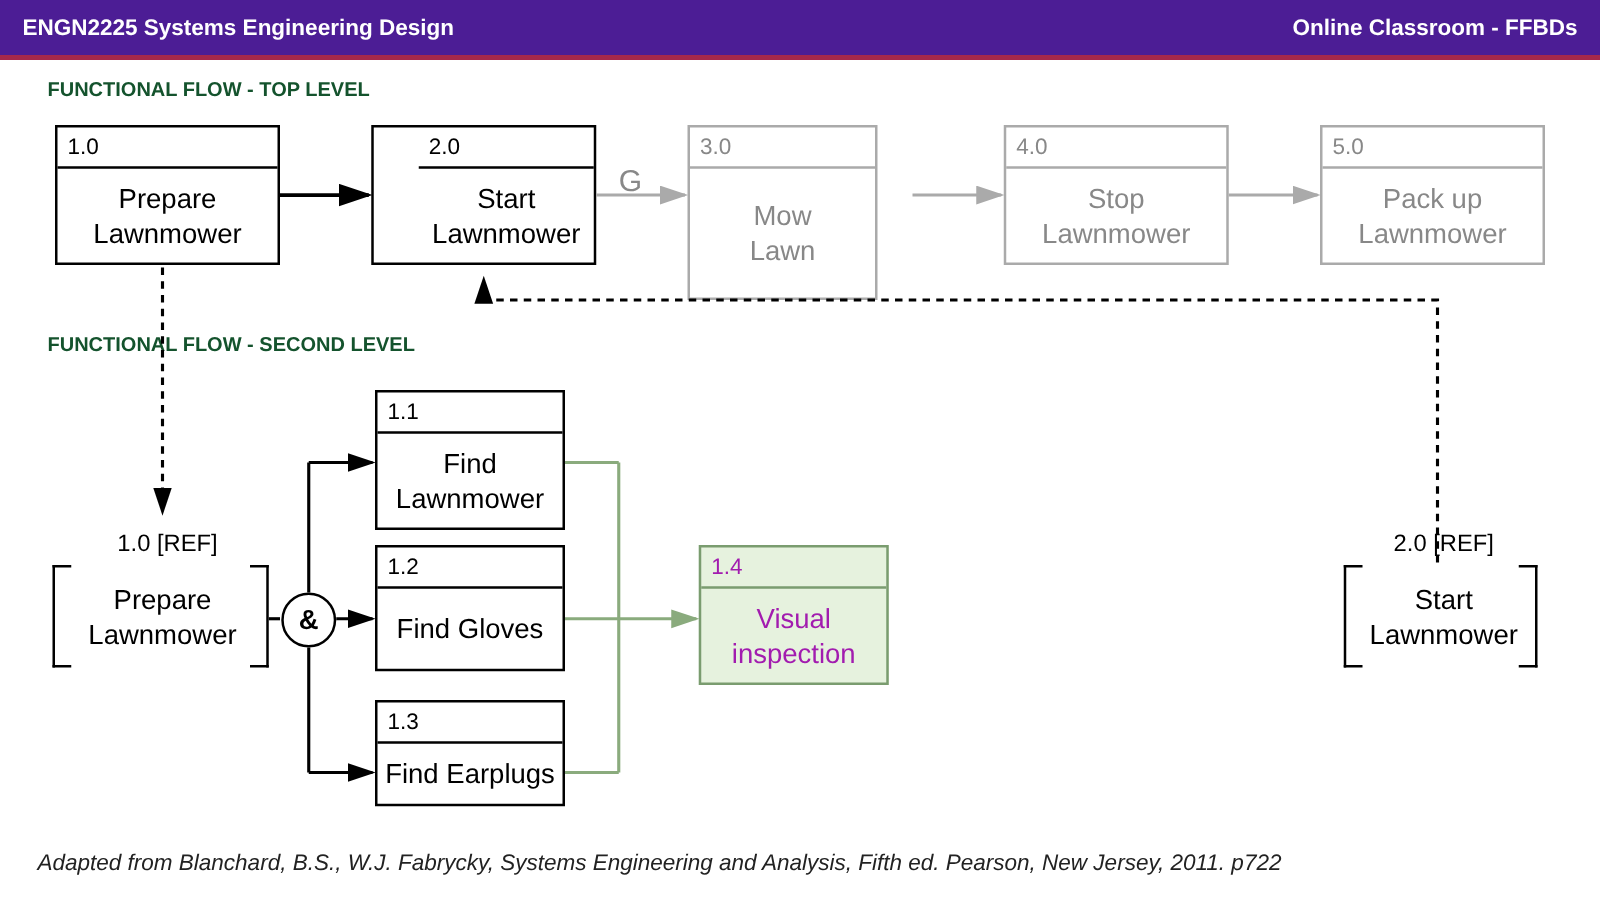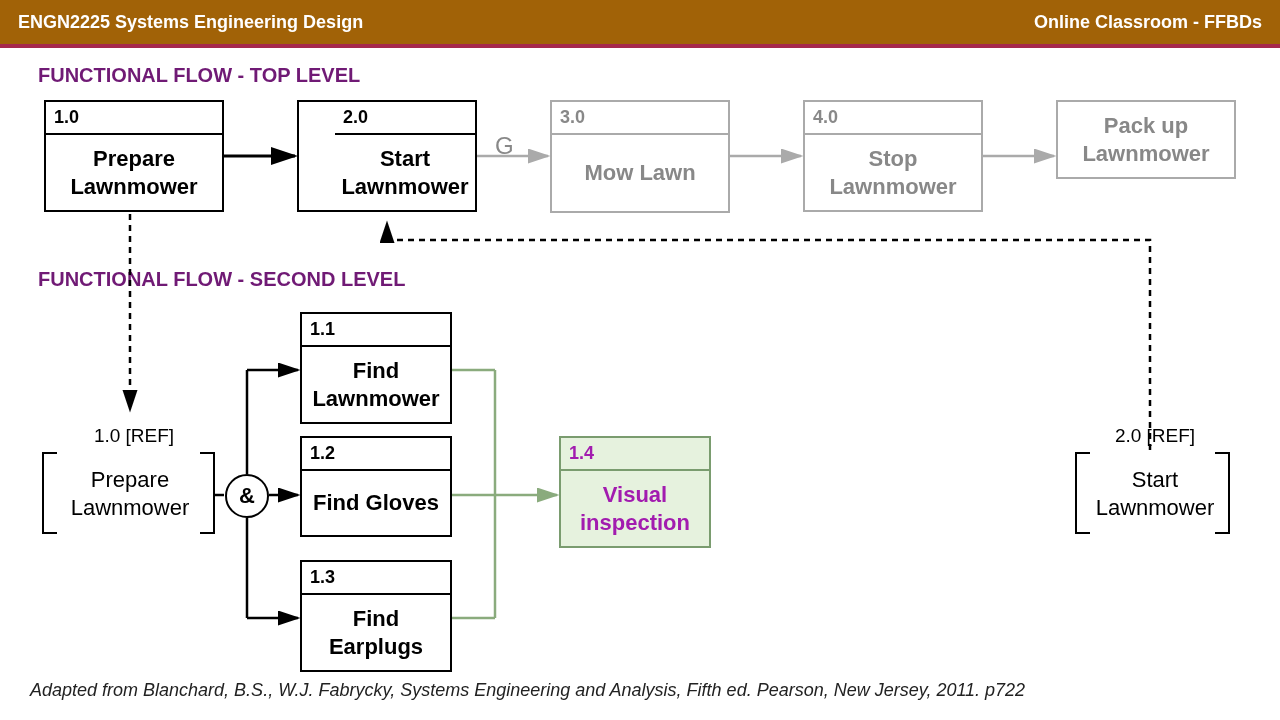--- a/index.html
+++ b/index.html
@@ -5,43 +5,42 @@
   * { box-sizing: border-box; margin: 0; padding: 0; }
   body {
     font-family: Arial, Helvetica, sans-serif;
     background: #fff;
     width: 1280px;
     height: 720px;
     position: relative;
     overflow: hidden;
   }
   .header {
-    background: #a16207;
+    background: #4c1d95;
     color: #fff;
     height: 48px;
     display: flex;
     justify-content: space-between;
     align-items: center;
     padding: 0 18px;
     font-size: 18px;
     font-weight: bold;
     border-bottom: 4px solid #a6284b;
   }
   .section-title {
     position: absolute;
     font-weight: bold;
-    font-size: 20px;
-    color: #701a75;
+    font-size: 16px;
+    color: #14532d;
   }
   .box {
     position: absolute;
     border: 2px solid #000;
     background: #fff;
     text-align: center;
-    font-weight: bold;
   }
   .box.faded { border-color: #aaa; color: #888; }
   .box .num {
     border-bottom: 2px solid #000;
     text-align: left;
     padding: 5px 8px;
     font-size: 18px;
   }
   .box.faded .num { border-bottom-color: #aaa; }
   .box .label {
@@ -110,29 +109,30 @@
 <div class="section-title" style="left:38px; top:268px;">FUNCTIONAL FLOW - SECOND LEVEL</div>
 
 <div class="box" style="left:44px; top:100px; width:180px;">
   <div class="num">1.0</div>
   <div class="label">Prepare Lawnmower</div>
 </div>
 <div class="box" style="left:297px; top:100px; width:180px;padding-left:36px;">
   <div class="num">2.0</div>
   <div class="label">Start Lawnmower</div>
 </div>
-<div class="box faded" style="left:550px; top:100px; width:180px;">
+<div class="box faded" style="left:550px; top:100px; width:152px;">
   <div class="num">3.0</div>
   <div class="label" style="padding:24px 22px;">Mow Lawn</div>
 </div>
 <div class="box faded" style="left:803px; top:100px; width:180px;">
   <div class="num">4.0</div>
   <div class="label">Stop Lawnmower</div>
 </div>
 <div class="box faded" style="left:1056px; top:100px; width:180px;">
+  <div class="num">5.0</div>
   <div class="label">Pack up Lawnmower</div>
 </div>
 
 <div class="g-label" style="left:495px; top:132px;">G</div>
 
 <div class="ref-label" style="left:74px; top:425px; width:120px;">1.0 [REF]</div>
 <div class="ref-box" style="left:60px; top:466px; width:140px;">Prepare Lawnmower</div>
 
 <div class="bracket" style="left:42px; top:452px; width:15px; height:82px; border-right:none;"></div>
 <div class="bracket" style="left:200px; top:452px; width:15px; height:82px; border-left:none;"></div>

